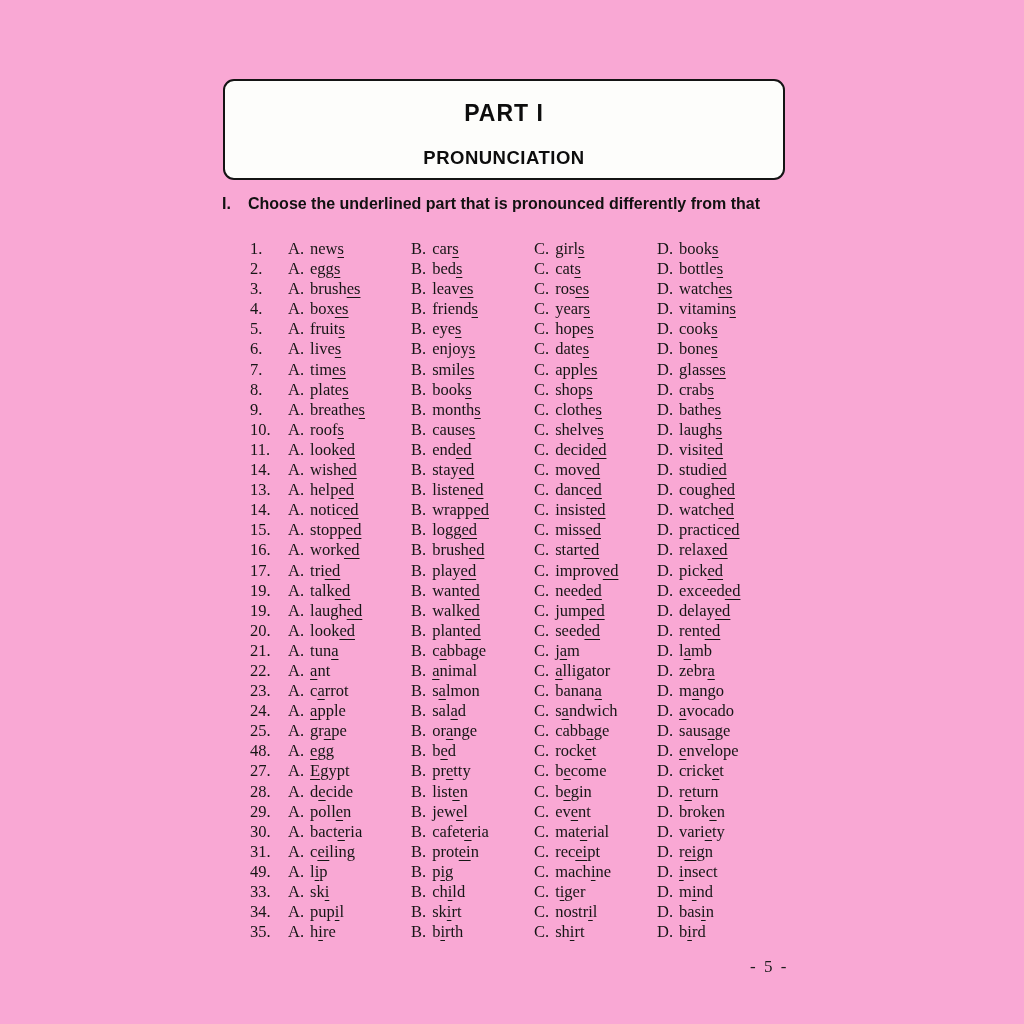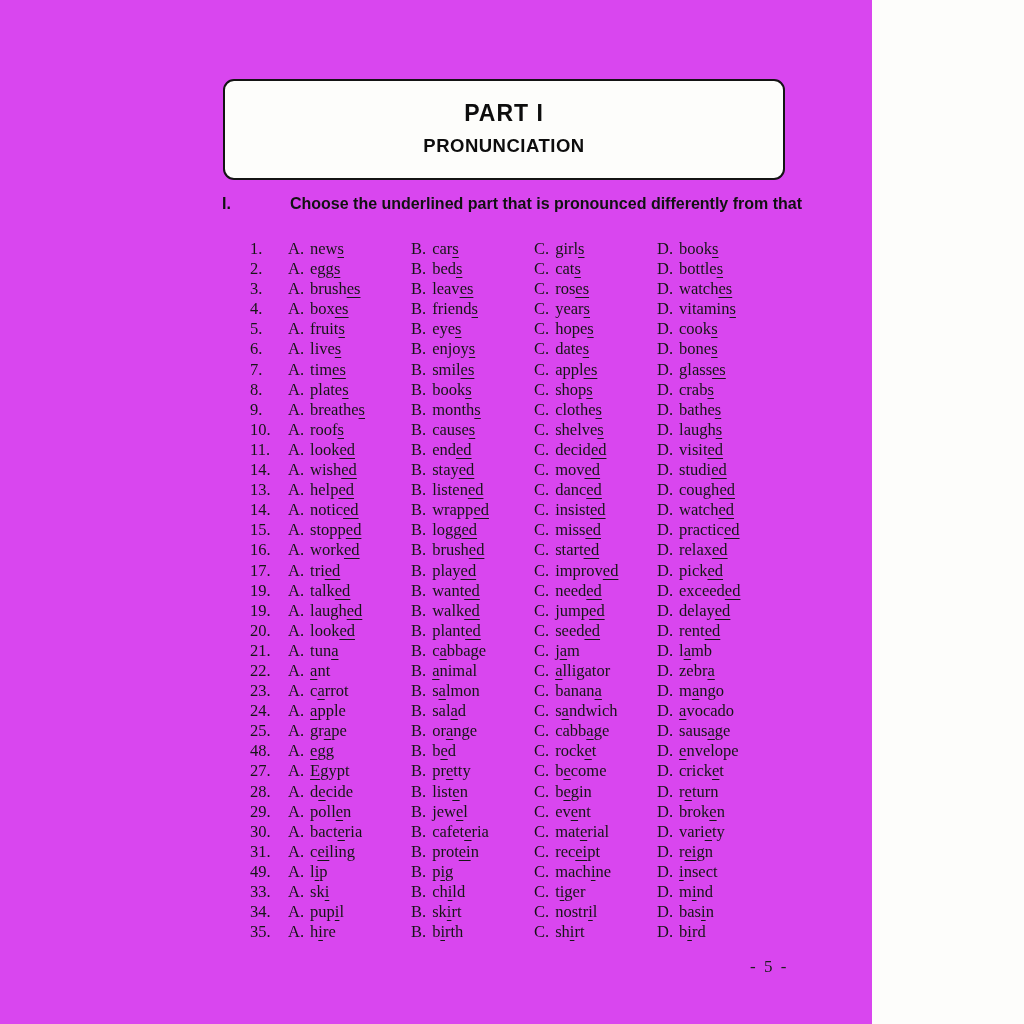--- a/index.html
+++ b/index.html
@@ -5,63 +5,63 @@
   html, body { margin: 0; padding: 0; }
   body {
     width: 1024px; height: 1024px;
     background: #fdfdfb;
     font-family: "Liberation Serif", "DejaVu Serif", serif;
     color: #1c1c1c;
     overflow: hidden;
   }
   .page {
     position: relative;
-    width: 872px; height: 1024px;
-    background: #d946ef;
+    width: 1024px; height: 1024px;
+    background: #f9a8d4;
     text-decoration: underline;
   }
   .title-box {
     position: absolute;
     left: 223px; top: 79px;
     width: 558px; height: 97px;
     border: 2.5px solid #141414;
     border-radius: 11px;
     text-align: center;
     background: #fdfdfb;
   }
   .part-title {
     margin-top: 19px;
     font-family: "Liberation Sans", "DejaVu Sans", sans-serif;
     font-weight: bold;
     font-size: 23px;
     letter-spacing: 1px;
     color: #0d0d0d;
   }
   .section-title {
-    margin-top: 8px;
+    margin-top: 20px;
     font-family: "Liberation Sans", "DejaVu Sans", sans-serif;
     font-weight: bold;
     font-size: 18.5px;
     letter-spacing: 0.5px;
     color: #0d0d0d;
   }
   .instruction {
     position: absolute;
     left: 222px; top: 193px;
     width: 580px;
     display: flex;
     font-family: "Liberation Sans", "DejaVu Sans", sans-serif;
     font-weight: bold;
     font-size: 16px;
     line-height: 21px;
     color: #111;
   }
   .numeral { width: 26px; flex: 0 0 26px; }
   .instr-text { flex: 1; }
-  .instr-line { display: block; white-space: nowrap; text-align: right; }
+  .instr-line { display: block; white-space: nowrap; }
   .qlist {
     position: absolute;
     left: 250px; top: 239px;
     width: 560px;
     font-size: 16.5px;
     color: #161616;
   }
   .qrow {
     display: flex;
     height: 20.1px;

